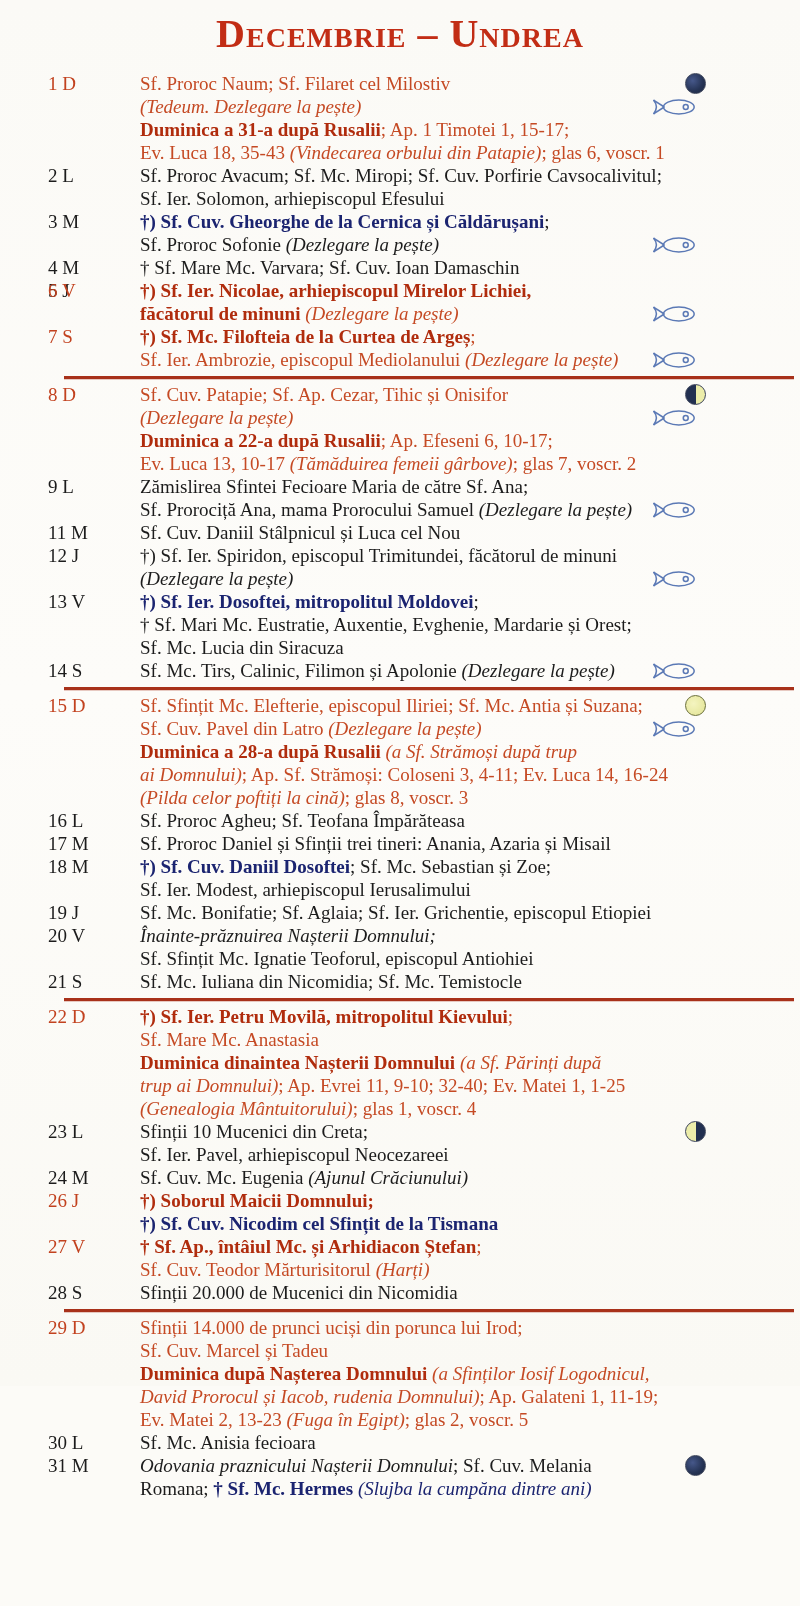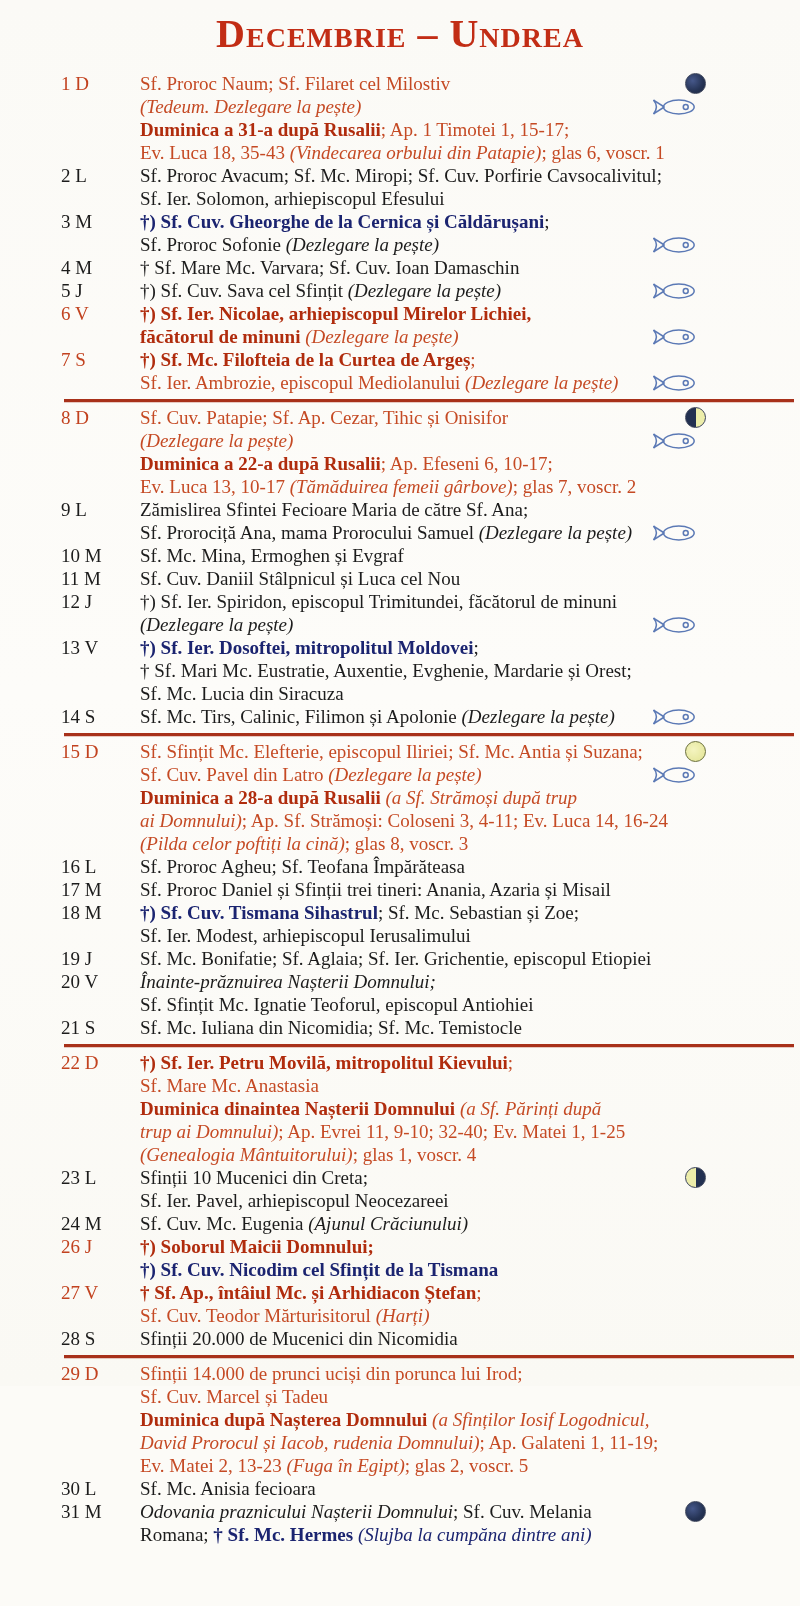--- a/index.html
+++ b/index.html
@@ -22,21 +22,21 @@
   .subtitle{
     font-style:italic;
     font-weight:bold;
     font-size:18px;
     line-height:22px;
     color:#c23a1a;
   }
   .entries{margin-top:16px;}
   .entry{position:relative;padding-left:140px;padding-right:6px;}
   .daycol{
-    position:absolute;left:61px;top:0;width:74px;
+    position:absolute;left:48px;top:0;width:74px;
     font-size:19px;line-height:23px;color:#1c1c1c;white-space:nowrap;
   }
   .daycol.red-day{color:#c2421f;}
   .line{position:relative;font-size:19px;line-height:23px;white-space:nowrap;}
   .t-k{color:#1c1c1c;}
   .t-ki{color:#1c1c1c;font-style:italic;}
   .t-nb{color:#1b2470;font-weight:bold;}
   .t-ni{color:#1b2470;font-style:italic;}
   .t-r{color:#c54a24;}
   .t-ri{color:#c54a24;font-style:italic;}
@@ -102,29 +102,20 @@
               <circle cx="44" cy="13" r="3.2"></circle>
             </svg>
           </span></div>
       </div>
       <div class="entry">
         <div class="daycol"><span>4</span> <span>M</span></div>
         <div class="line"><span class="t-k">† Sf. Mare Mc. Varvara; Sf. Cuv. Ioan Damaschin</span></div>
       </div>
       <div class="entry">
         <div class="daycol"><span>5</span> <span>J</span></div>
-        <div class="line"><span class="t-k">†) Sf. Cuv. Sava cel Sfințit </span><span class="t-ki">(Dezlegare la pește)</span><span class="fish">
-            <svg viewBox="0 0 60 26" xmlns="http://www.w3.org/2000/svg" fill="none" stroke="#5b79b5" stroke-width="2">
-              <path d="M16,13 L2,4"></path>
-              <path d="M16,13 L2,22"></path>
-              <path d="M2,4 C7,10 7,16 2,22"></path>
-              <ellipse cx="35" cy="13" rx="20" ry="9"></ellipse>
-              <circle cx="44" cy="13" r="3.2"></circle>
-            </svg>
-          </span></div>
       </div>
       <div class="entry">
         <div class="daycol red-day"><span>6</span> <span>V</span></div>
         <div class="line"><span class="t-rb">†) Sf. Ier. Nicolae, arhiepiscopul Mirelor Lichiei,</span></div>
         <div class="line"><span class="t-rb">făcătorul de minuni </span><span class="t-ri">(Dezlegare la pește)</span><span class="fish">
             <svg viewBox="0 0 60 26" xmlns="http://www.w3.org/2000/svg" fill="none" stroke="#5b79b5" stroke-width="2">
               <path d="M16,13 L2,4"></path>
               <path d="M16,13 L2,22"></path>
               <path d="M2,4 C7,10 7,16 2,22"></path>
               <ellipse cx="35" cy="13" rx="20" ry="9"></ellipse>
@@ -166,24 +157,20 @@
         <div class="line"><span class="t-k">Zămislirea Sfintei Fecioare Maria de către Sf. Ana;</span></div>
         <div class="line"><span class="t-k">Sf. Prorociță Ana, mama Prorocului Samuel </span><span class="t-ki">(Dezlegare la pește)</span><span class="fish">
             <svg viewBox="0 0 60 26" xmlns="http://www.w3.org/2000/svg" fill="none" stroke="#5b79b5" stroke-width="2">
               <path d="M16,13 L2,4"></path>
               <path d="M16,13 L2,22"></path>
               <path d="M2,4 C7,10 7,16 2,22"></path>
               <ellipse cx="35" cy="13" rx="20" ry="9"></ellipse>
               <circle cx="44" cy="13" r="3.2"></circle>
             </svg>
           </span></div>
-      </div>
-      <div class="entry">
-        <div class="daycol"><span>10</span> <span>M</span></div>
-        <div class="line"><span class="t-k">Sf. Mc. Mina, Ermoghen și Evgraf</span></div>
       </div>
       <div class="entry">
         <div class="daycol"><span>11</span> <span>M</span></div>
         <div class="line"><span class="t-k">Sf. Cuv. Daniil Stâlpnicul și Luca cel Nou</span></div>
       </div>
       <div class="entry">
         <div class="daycol"><span>12</span> <span>J</span></div>
         <div class="line"><span class="t-k">†) Sf. Ier. Spiridon, episcopul Trimitundei, făcătorul de minuni</span></div>
         <div class="line"><span class="t-ki">(Dezlegare la pește)</span><span class="fish">
             <svg viewBox="0 0 60 26" xmlns="http://www.w3.org/2000/svg" fill="none" stroke="#5b79b5" stroke-width="2">
@@ -233,21 +220,21 @@
       <div class="entry">
         <div class="daycol"><span>16</span> <span>L</span></div>
         <div class="line"><span class="t-k">Sf. Proroc Agheu; Sf. Teofana Împărăteasa</span></div>
       </div>
       <div class="entry">
         <div class="daycol"><span>17</span> <span>M</span></div>
         <div class="line"><span class="t-k">Sf. Proroc Daniel și Sfinții trei tineri: Anania, Azaria și Misail</span></div>
       </div>
       <div class="entry">
         <div class="daycol"><span>18</span> <span>M</span></div>
-        <div class="line"><span class="t-nb">†) Sf. Cuv. Tismana Sihastrul</span><span class="t-k">; Sf. Mc. Sebastian și Zoe;</span></div>
+        <div class="line"><span class="t-nb">†) Sf. Cuv. Daniil Dosoftei</span><span class="t-k">; Sf. Mc. Sebastian și Zoe;</span></div>
         <div class="line"><span class="t-k">Sf. Ier. Modest, arhiepiscopul Ierusalimului</span></div>
       </div>
       <div class="entry">
         <div class="daycol"><span>19</span> <span>J</span></div>
         <div class="line"><span class="t-k">Sf. Mc. Bonifatie; Sf. Aglaia; Sf. Ier. Grichentie, episcopul Etiopiei</span></div>
       </div>
       <div class="entry">
         <div class="daycol"><span>20</span> <span>V</span></div>
         <div class="line"><span class="t-ki">Înainte-prăznuirea Nașterii Domnului;</span></div>
         <div class="line"><span class="t-k">Sf. Sfințit Mc. Ignatie Teoforul, episcopul Antiohiei</span></div>

